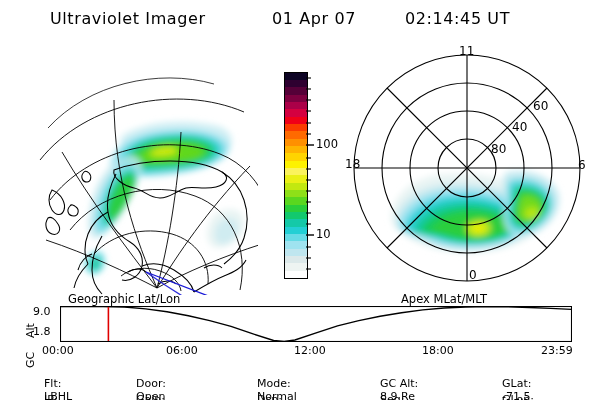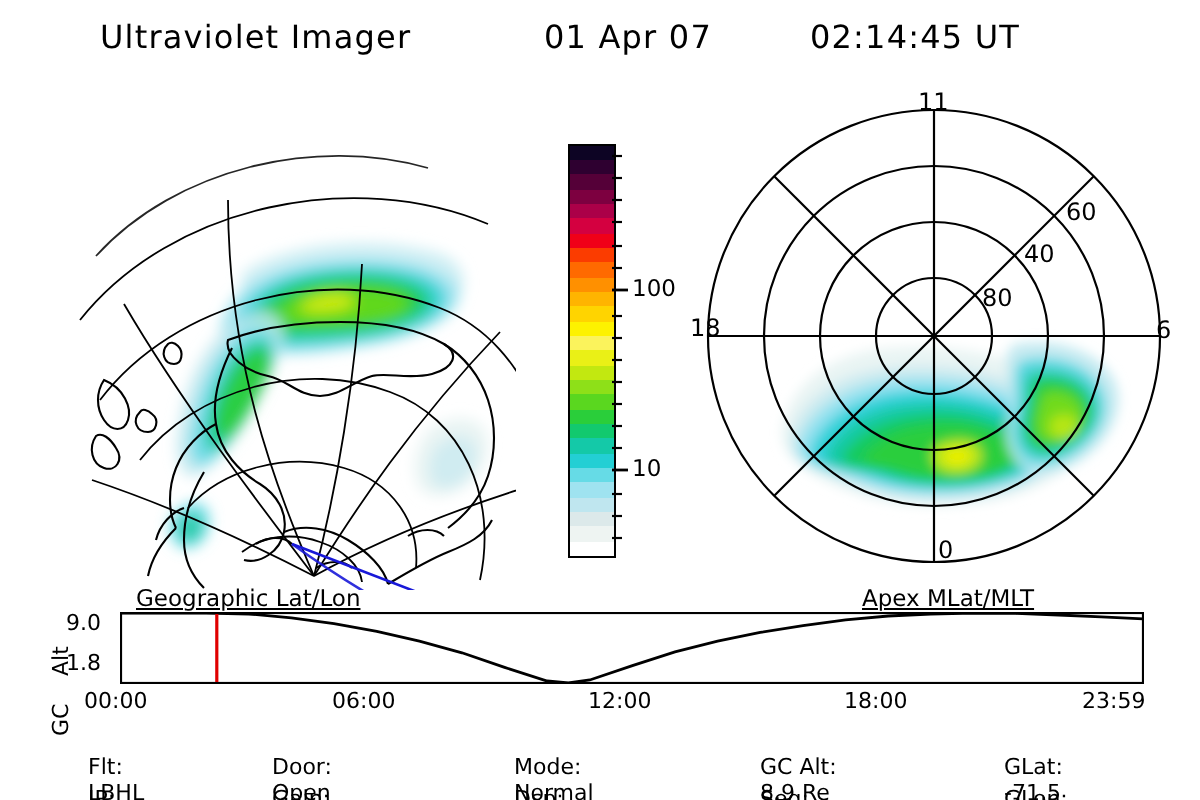--- a/index.html
+++ b/index.html
@@ -1,20 +1,20 @@
 <!DOCTYPE html>
 <html><head>
 <meta charset="utf-8">
 <style>
   html,body{margin:0;padding:0;background:#ffffff;}
   body{width:600px;height:400px;position:relative;overflow:hidden;
        font-family:"DejaVu Sans","Liberation Sans",sans-serif;color:#000;}
   .abs{position:absolute;}
   .hdr{font-size:16px;letter-spacing:.6px;white-space:pre;}
-  .ttl{font-size:11.5px;white-space:pre;text-decoration:underline;}
+  .ttl{font-size:11.5px;white-space:pre;}
   .tick{font-size:11px;white-space:pre;}
   .stat{font-size:11px;white-space:pre;}
   .cbtick{font-size:11.5px;white-space:pre;}
   .mlt{font-size:12px;white-space:pre;}
   .vlabel{transform-origin:0 0;white-space:pre;}
   svg{display:block;}
 </style>
 </head>
 <body>
 
@@ -221,21 +221,21 @@
 
 <div class="abs mlt" style="left:459px;top:44px;">11</div>
 <div class="abs mlt" style="left:578px;top:158px;">6</div>
 <div class="abs mlt" style="left:469px;top:268px;">0</div>
 <div class="abs mlt" style="left:345px;top:157px;">18</div>
 
 <div class="abs mlt" style="left:533px;top:99px;text-align:right;">60</div>
 <div class="abs mlt" style="left:512px;top:120px;">40</div>
 <div class="abs mlt" style="left:491px;top:142px;">80</div>
 
-<div class="abs ttl" style="left:431px;top:292px;">Apex MLat/MLT</div>
+<div class="abs ttl" style="left:401px;top:292px;">Apex MLat/MLT</div>
 
 <div class="abs" style="left:6px;top:300px;width:588px;height:58px;">
 
   <div class="abs" style="left:18px;top:38px;">
     <div class="vlabel tick" style="transform:rotate(-90deg);">Alt</div>
   </div>
   <div class="abs" style="left:18px;top:68px;">
     <div class="vlabel tick" style="transform:rotate(-90deg);">GC</div>
   </div>
   <div class="abs tick" style="left:27px;top:5px;">9.0</div>

